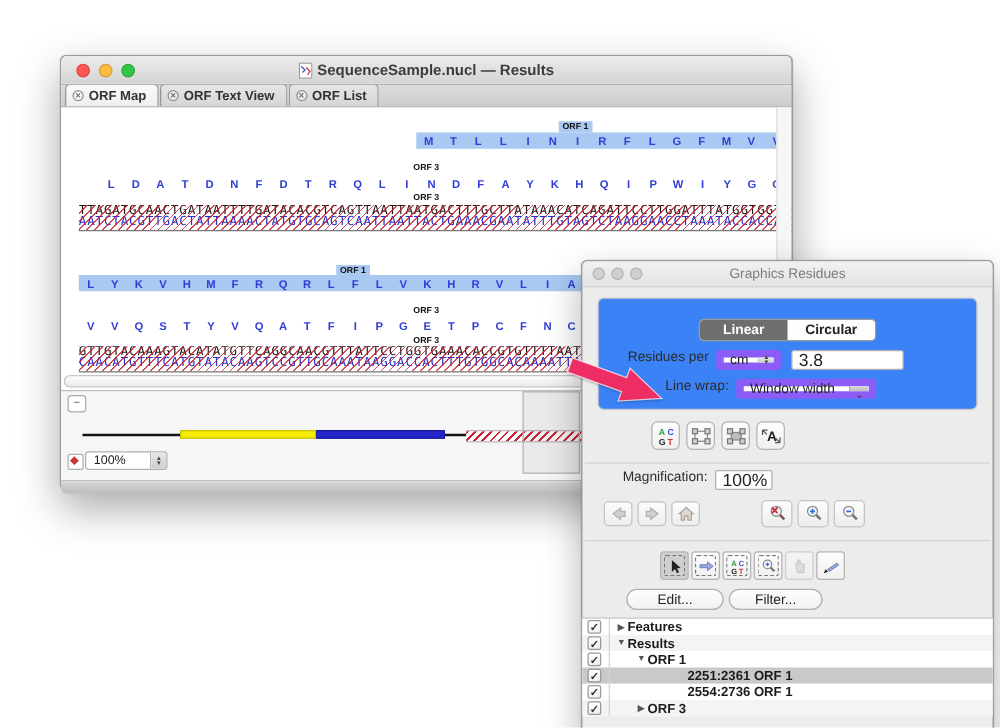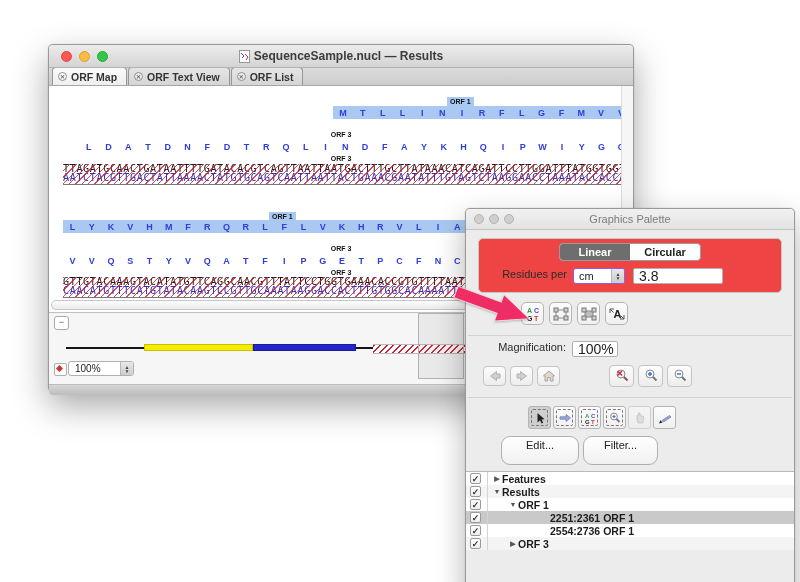--- a/index.html
+++ b/index.html
@@ -65,27 +65,27 @@
   .ov-icon{position:absolute;left:5px;top:50px;width:11px;height:11px;border:1px solid #b0b0b0;background:#fdfdfd;border-radius:2px;}
   .ov-icon i{position:absolute;left:2px;top:2px;width:5px;height:5px;background:#cc3333;display:block;transform:rotate(45deg);}
   .win-bottom{height:10px;background:linear-gradient(#d6d6d6,#bdbdbd);border-top:1px solid #bdbdbd;border-radius:0 0 4px 4px;}
 
   
   .palette{position:absolute;left:465px;top:208px;width:330px;height:392px;background:#ececec;
     border:1px solid #9a9a9a;border-radius:5px 5px 0 0;box-shadow:0 12px 30px rgba(0,0,0,.3),0 0 1px rgba(0,0,0,.3);box-sizing:border-box;}
   .p-titlebar{position:relative;height:20px;background:linear-gradient(#f1f1f1,#e3e3e3);border-bottom:1px solid #c3c3c3;border-radius:4px 4px 0 0;}
   .p-dot{position:absolute;top:5px;width:10px;height:10px;border-radius:50%;background:#cfcfcf;border:1px solid #b3b3b3;box-sizing:border-box;}
   .p-title{position:absolute;left:0;right:0;top:0;line-height:20px;text-align:center;font-size:11px;color:#7c7c7c;}
-  .groupbox{margin:8px 12px 0;border:1px solid #c6c6c6;border-radius:5px;padding:4px 8px 8px;background:#ef4444;}
+  .groupbox{margin:8px 12px 0;border:1px solid #c6c6c6;border-radius:5px;padding:16px 8px 8px;background:#3b82f6;}
   .segmented{display:flex;width:140px;margin:0 auto;height:16px;border:1px solid #9a9a9a;border-radius:4px;overflow:hidden;background:#fdfdfd;}
   .segbtn{flex:1;font-size:11px;font-weight:700;text-align:center;line-height:16px;color:#222;}
   .segbtn.sel{background:var(--selected_segment,#6e6e6e);color:#fff;}
   .form-row{display:flex;align-items:flex-start;margin-top:7px;}
   .f-label{font-size:11px;color:#2b2b2b;text-align:right;}
-  .combo{height:16px;border:1px solid #8b5cf6;border-radius:3px;background:#fff;display:flex;align-items:center;box-sizing:border-box;}
+  .combo{height:16px;border:6px solid #8b5cf6;border-radius:3px;background:#fff;display:flex;align-items:center;box-sizing:border-box;}
   .combo .cval{flex:1;font-size:11px;color:#222;padding-left:5px;white-space:nowrap;overflow:hidden;}
   .chevbtn{width:15px;height:100%;background:linear-gradient(#d6d6d6,#bfbfbf);border-left:1px solid #ababab;
     border-radius:0 2px 2px 0;text-align:center;font-size:8px;line-height:14px;color:#333;}
   .tfield{height:16px;border:1px solid #b0b0b0;border-radius:2px;background:#fff;font-size:14px;color:#222;
     display:flex;align-items:center;padding-left:5px;box-sizing:border-box;}
   .iconrow{display:flex;gap:5px;margin:9px 0 0 55px;}
   .sq-btn{width:23px;height:23px;border:1px solid #b4b4b4;border-radius:5px;background:linear-gradient(#fdfdfd,#f0f0f0);
     display:flex;align-items:center;justify-content:center;position:relative;box-sizing:border-box;}
   .hr{height:1px;background:#d2d2d2;margin:10px 2px 0;}
   .navrow{display:flex;align-items:center;margin:8px 0 0 17px;gap:4px;}
@@ -93,21 +93,21 @@
     display:flex;align-items:center;justify-content:center;}
   .nav-btn.big{width:23px;height:20px;}
   .gap49{width:41px;}
   .toolrow{display:flex;gap:2px;margin:8px 0 0 62px;}
   .tool-btn{width:23px;height:23px;border:1px solid #b4b4b4;border-radius:3px;background:linear-gradient(#fdfdfd,#f0f0f0);
     position:relative;display:flex;align-items:center;justify-content:center;box-sizing:border-box;}
   .tool-btn.sel{background:#cfcfcf;}
   .tool-btn.disabled{opacity:.5;}
   .tool-btn .dash{position:absolute;inset:2px;border:1px dashed #777;border-radius:2px;}
   .btnrow{display:flex;gap:4px;margin:7px 0 0 35px;}
-  .pill-btn{width:78px;height:29px;border:1px solid #b0b0b0;border-radius:9px;background:linear-gradient(#fefefe,#f1f1f1);
+  .pill-btn{width:78px;height:17px;border:1px solid #b0b0b0;border-radius:9px;background:linear-gradient(#fefefe,#f1f1f1);
     font-size:11px;color:#222;text-align:center;line-height:16px;box-sizing:border-box;}
   .pill-btn.w75{width:75px;}
   .tree{margin-top:6px;border-top:1px solid #b9b9b9;background:#fff;}
   .tree-row{display:flex;align-items:center;height:13px;font-size:10.5px;font-weight:700;color:#1c1c1c;background:#fff;}
   .tree-row.alt{background:#f4f4f5;}
   .tree-row.selected{background:#c9c9c9;}
   .tree-row .cbcol{width:22px;height:13px;border-right:1px solid #d4d4d4;display:flex;align-items:center;box-sizing:border-box;}
   .cb{width:11px;height:11px;margin-left:4px;border:1px solid #9a9a9a;border-radius:2px;background:linear-gradient(#fff,#eee);
     font-size:9px;line-height:10px;text-align:center;color:#333;box-sizing:border-box;}
   .disc{width:10px;font-size:7px;color:#555;text-align:center;}
@@ -298,39 +298,46 @@
       </div>
     </div>
     <div class="win-bottom"></div>
   </div>
 
   <div class="palette">
     <div class="p-titlebar">
       <span class="p-dot" style="left:8px"></span>
       <span class="p-dot" style="left:23px"></span>
       <span class="p-dot" style="left:38px"></span>
-      <span class="p-title">Graphics Palette</span>
+      <span class="p-title">Graphics Residues</span>
     </div>
 
     <div class="groupbox">
       <div class="segmented">
         <div class="segbtn sel">Linear</div>
         <div class="segbtn">Circular</div>
       </div>
       <div class="form-row">
         <span class="f-label" style="width:80px">Residues per</span>
         <div class="combo" style="width:52px;margin-left:6px;">
           <span class="cval">cm</span>
           <span class="stepper">
             <span>▲</span>
               <span>▼</span>
           </span>
         </div>
         <div class="tfield" style="width:90px;margin-left:8px;">3.8</div>
       </div>
+      <div class="form-row">
+        <span class="f-label" style="width:96px">Line wrap:</span>
+        <div class="combo" style="width:112px;margin-left:6px;">
+          <span class="cval">Window width</span>
+          <span class="chevbtn">⌄</span>
+        </div>
+      </div>
     </div>
 
     <div class="iconrow">
       <div class="sq-btn">
         <svg class="icon-svg" width="16" height="16" viewBox="0 0 16 16">
           <text x="2" y="7" font-size="7" font-weight="bold" fill="#2e9e3c" font-family="Liberation Sans,sans-serif">A</text>
           <text x="9" y="7" font-size="7" font-weight="bold" fill="#3b4fd8" font-family="Liberation Sans,sans-serif">C</text>
           <text x="2" y="15" font-size="7" font-weight="bold" fill="#222222" font-family="Liberation Sans,sans-serif">G</text>
           <text x="9" y="15" font-size="7" font-weight="bold" fill="#d33333" font-family="Liberation Sans,sans-serif">T</text>
         </svg>

